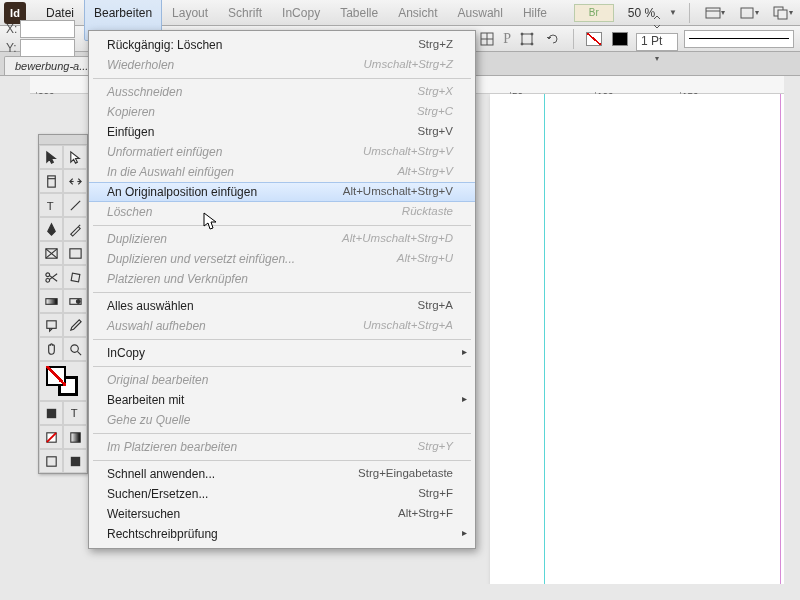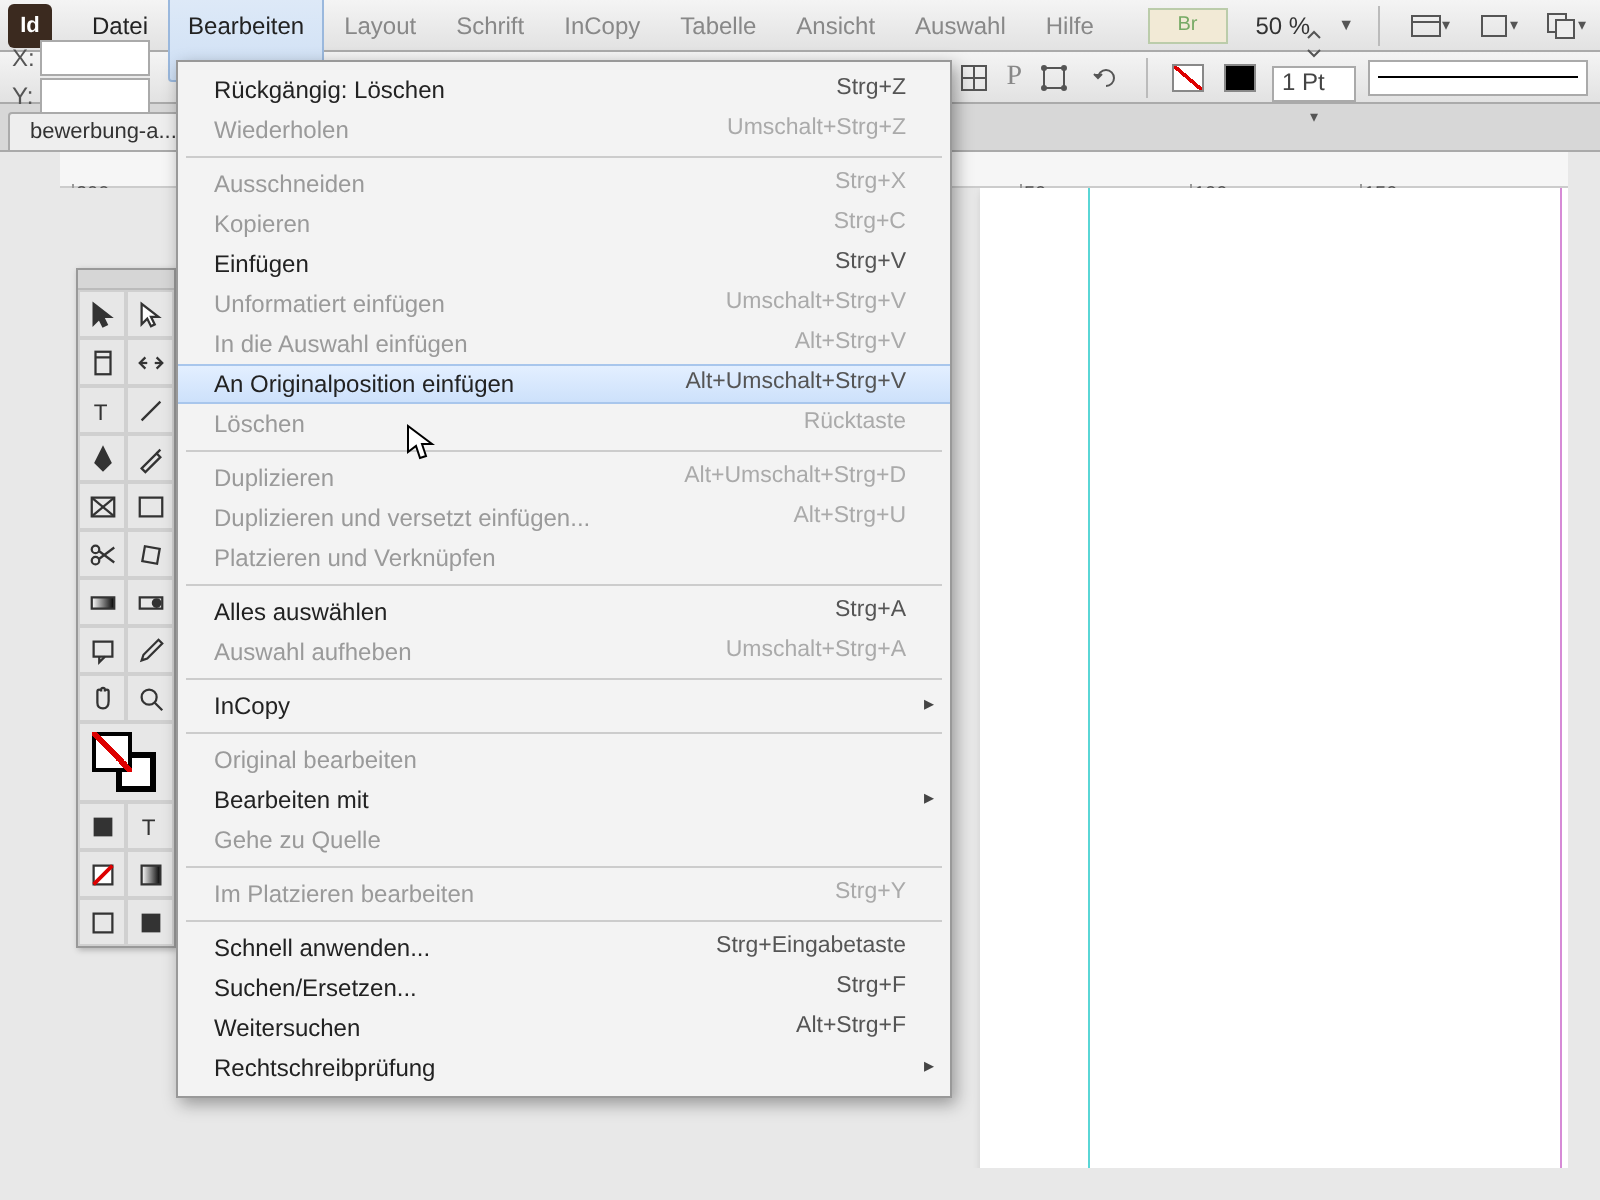--- a/index.html
+++ b/index.html
@@ -27,21 +27,21 @@
 .swatch { width: 20px; height: 18px; display: flex; align-items: center; justify-content: center; }
 .swatch-red { width: 16px; height: 14px; background: #fff; border: 1px solid #888; position: relative; }
 .swatch-red::after { content:""; position:absolute; left:0; top:0; right:0; bottom:0; background: linear-gradient(to top right, transparent 45%, #d00 45%, #d00 55%, transparent 55%); }
 .swatch-black { width: 16px; height: 14px; background: #000; border: 1px solid #888; }
 .stroke-weight { display: flex; align-items: center; gap: 3px; flex-direction: column; }
 .stroke-input { width: 42px; height: 18px; background: #fff; border: 1px solid #aaa; padding: 0 4px; }
 .stroke-line { width: 110px; height: 18px; background: #fff; border: 1px solid #aaa; display: flex; align-items: center; padding: 0 4px; }
 .stroke-line span { display: block; width: 100%; height: 1px; background: #000; }
 
 .tabbar { height: 24px; background: #d7d7d7; border-bottom: 1px solid #aaa; display: flex; align-items: end; padding: 0 4px; }
-.tab { background: #eee; border: 1px solid #aaa; border-bottom: none; padding: 3px 10px; font-size: 11px; color: #333; border-radius: 2px 2px 0 0; }
+.tab { background: #eee; border: 1px solid #aaa; border-bottom: none; padding: 3px 10px; font-size: 11px; color: #333; border-radius: 2px 2px 0 0; font-style: italic; }
 
 .workspace { position: absolute; top: 76px; left: 0; right: 0; bottom: 0; background: #e8e8e8; }
 .ruler-h { position: absolute; top: 0; left: 30px; right: 16px; height: 18px; background: #f6f6f6; border-bottom: 1px solid #ccc; }
 .ruler-tick { position: absolute; top: 16px; height: 18px; border-left: 1px solid #999; font-size: 10px; color: #555; padding-left: 1px; }
 
 .toolbox { position: absolute; top: 58px; left: 38px; width: 50px; background: #e7e7e7; border: 1px solid #999; box-shadow: 1px 1px 3px rgba(0,0,0,0.25); z-index: 2; }
 .toolbox-grip { height: 10px; background: #d6d6d6; border-bottom: 1px solid #bbb; }
 .tool-grid { display: grid; grid-template-columns: 1fr 1fr; }
 .tool-cell { height: 24px; border: 1px solid #d0d0d0; display: flex; align-items: center; justify-content: center; }
 .tool-cell svg { width: 15px; height: 15px; stroke: #333; fill: none; stroke-width: 1.2; }
@@ -51,21 +51,21 @@
 .fill-swatch::after { content:""; position:absolute; left:-2px; top:-2px; right:-2px; bottom:-2px; background:linear-gradient(to top right,transparent 45%,#d00 45%,#d00 55%,transparent 55%); }
 .stroke-swatch { position: absolute; top: 14px; left: 18px; width: 20px; height: 20px; background:#fff; border:3px solid #000; }
 
 .canvas-area { position: absolute; top: 18px; left: 30px; right: 16px; bottom: 16px; background: #e8e8e8; overflow: hidden; }
 .page { position: absolute; top: 0px; left: 460px; width: 320px; height: 520px; background: #fff; box-shadow: 2px 2px 5px rgba(0,0,0,0.25); }
 .page-guide-v { position: absolute; top: 0; bottom: 0; width: 1px; background: #5ad6d6; }
 .page-guide-m { position: absolute; top: 0; bottom: 0; width: 1px; background: #d68ad6; }
 
 .dropdown { position: absolute; top: 30px; left: 88px; width: 388px; background: #f3f3f3; border: 1px solid #999; box-shadow: 2px 3px 8px rgba(0,0,0,0.35); z-index: 10; padding: 4px 0; }
 .dd-item { display: flex; justify-content: space-between; padding: 3px 22px 3px 18px; color: #222; cursor: default; }
-.dd-item.disabled { color: #9a9a9a; }
+.dd-item.disabled { color: #9a9a9a; font-style: italic; }
 .dd-item.hl { background: linear-gradient(#e3efff,#cde1fb); border-top: 1px solid #a8c6ec; border-bottom: 1px solid #a8c6ec; padding-top:2px; padding-bottom:2px; }
 .dd-sep { height: 1px; background: #ccc; margin: 3px 4px; }
 .dd-sub { position: relative; }
 .dd-sub::after { content: "▸"; position: absolute; right: 8px; font-size: 10px; color: #444; }
 .dd-item .sc { color: #555; font-size: 11.5px; }
 .dd-item.disabled .sc { color: #aaa; }
 
 .cursor { position: absolute; top: 212px; left: 203px; z-index: 20; pointer-events: none; }
 .cursor svg { width: 16px; height: 18px; }
 </style>

